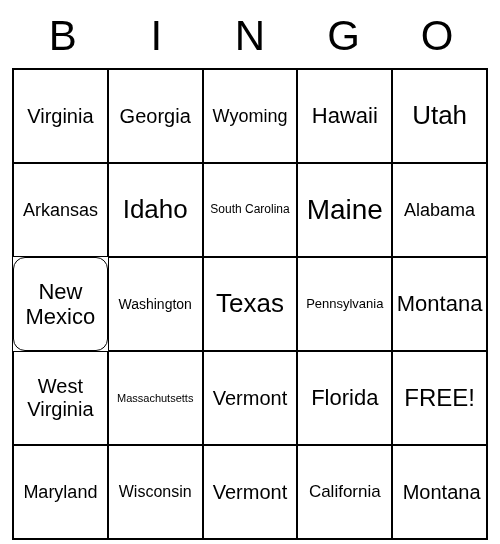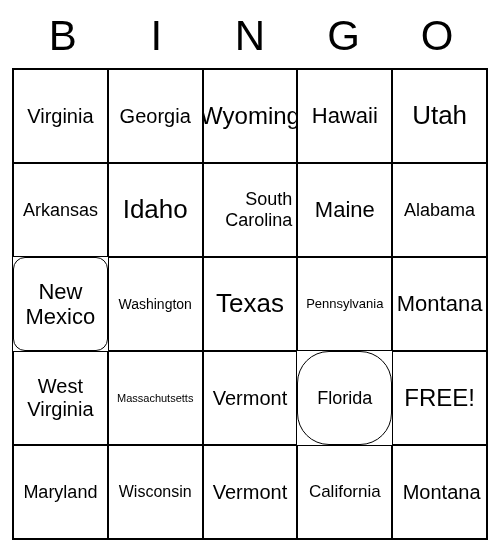--- a/index.html
+++ b/index.html
@@ -51,36 +51,36 @@
 <div class="bingo-header">
     <span class="bingo-letter">B</span>
     <span class="bingo-letter">I</span>
     <span class="bingo-letter">N</span>
     <span class="bingo-letter">G</span>
     <span class="bingo-letter">O</span>
   </div>
 <div class="bingo-grid">
     <div class="bingo-cell" style="font-size: 20px;">Virginia</div>
     <div class="bingo-cell" style="font-size: 20px;">Georgia</div>
-    <div class="bingo-cell" style="font-size: 24px;">Wyoming</div>
+    <div class="bingo-cell" style="font-size: 18px;">Wyoming</div>
     <div class="bingo-cell" style="font-size: 22px;">Hawaii</div>
     <div class="bingo-cell" style="font-size: 26px;">Utah</div>
     <div class="bingo-cell" style="font-size: 18px;">Arkansas</div>
     <div class="bingo-cell" style="font-size: 26px;">Idaho</div>
-    <div class="bingo-cell" style="font-size: 18px; text-align: right;">South Carolina</div>
-    <div class="bingo-cell" style="font-size: 22px;">Maine</div>
+    <div class="bingo-cell" style="font-size: 12px; text-align: right;">South Carolina</div>
+    <div class="bingo-cell" style="font-size: 28px;">Maine</div>
     <div class="bingo-cell" style="font-size: 18px;">Alabama</div>
     <div class="bingo-cell" style="font-size: 22px; border-radius: 12px;">New Mexico</div>
     <div class="bingo-cell" style="font-size: 14px;">Washington</div>
     <div class="bingo-cell" style="font-size: 26px;">Texas</div>
     <div class="bingo-cell" style="font-size: 13px;">Pennsylvania</div>
     <div class="bingo-cell" style="font-size: 22px;">Montana</div>
     <div class="bingo-cell" style="font-size: 20px;">West Virginia</div>
     <div class="bingo-cell" style="font-size: 11px;">Massachutsetts</div>
     <div class="bingo-cell" style="font-size: 20px;">Vermont</div>
-    <div class="bingo-cell" style="font-size: 18px; border-radius: 32px;">Florida</div>
+    <div class="bingo-cell" style="font-size: 22px;">Florida</div>
     <div class="bingo-cell" style="font-size: 24px;">FREE!</div>
     <div class="bingo-cell" style="font-size: 18px;">Maryland</div>
     <div class="bingo-cell" style="font-size: 16px;">Wisconsin</div>
     <div class="bingo-cell" style="font-size: 20px;">Vermont</div>
     <div class="bingo-cell" style="font-size: 17px;">California</div>
     <div class="bingo-cell" style="font-size: 20px; padding-left: 8px;">Montana</div>
   </div>
 
 </body></html>

